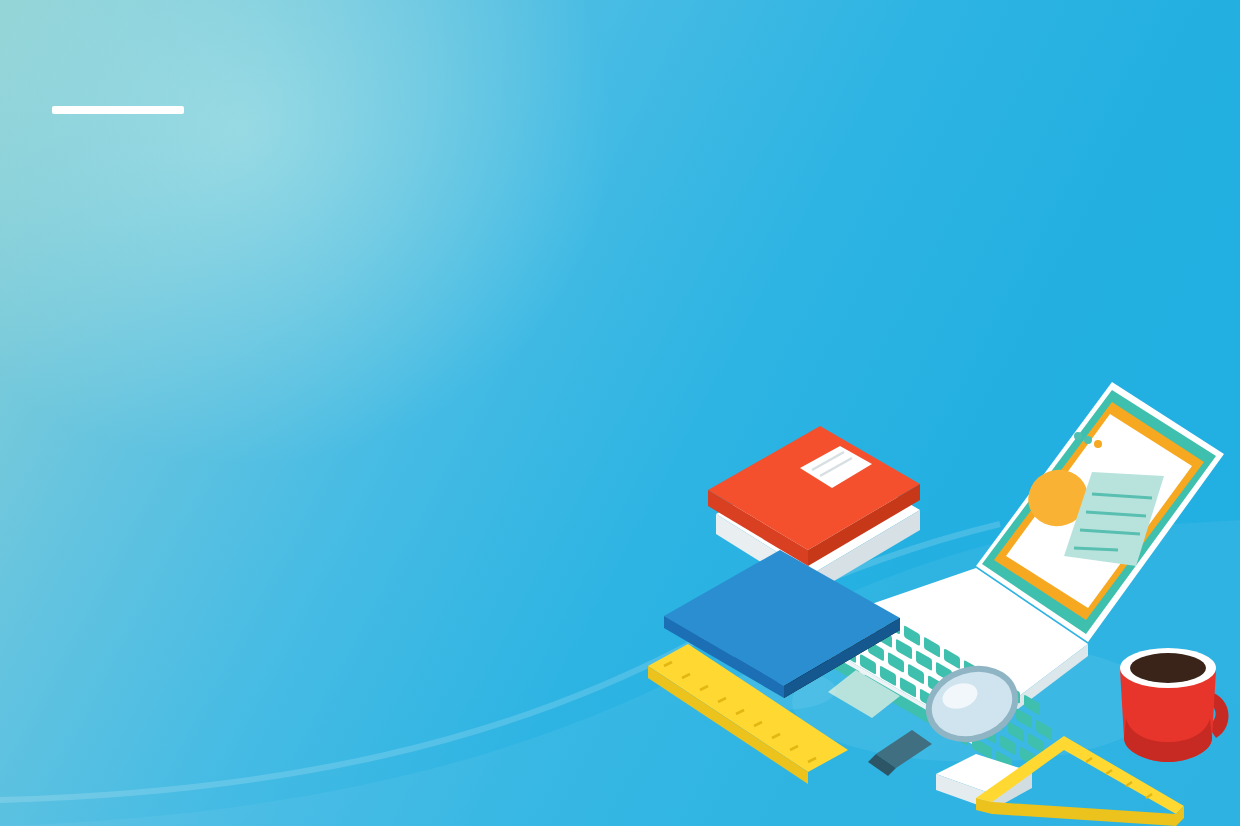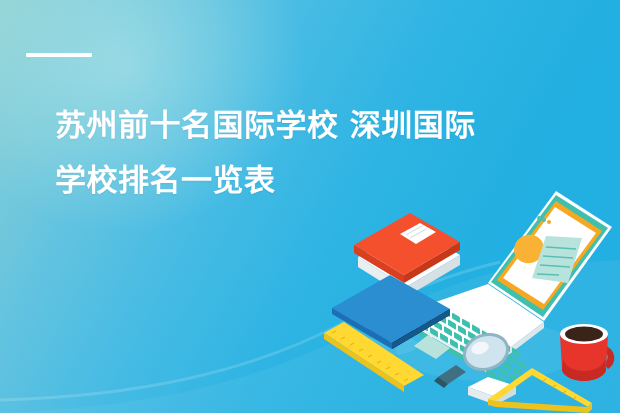--- a/index.html
+++ b/index.html
@@ -91,22 +91,20 @@
 
   <div class="glow-tl"></div>
 
   <svg class="wave" viewBox="0 0 620 163" preserveAspectRatio="none" aria-hidden="true">
     <path d="M 0 150 C 140 146 250 122 345 72 C 400 43 450 24 500 12" fill="none" stroke="rgba(255,255,255,0.16)" stroke-width="3"></path>
     <path d="M 0 163 C 150 158 265 130 360 78 C 415 48 465 28 520 16 L 620 10 L 620 163 Z" fill="rgba(255,255,255,0.055)"></path>
   </svg>
 
   <div class="dash"></div>
 
-  <h1 class="headline">苏州前十名国际学校 深圳国际
-学校排名一览表</h1>
 
   <svg class="illustration" viewBox="0 0 300 230" aria-hidden="true">
 
     <ellipse cx="168" cy="168" rx="92" ry="30" fill="#ffffff" opacity="0.07"></ellipse>
 
     <g>
 
       <path d="M168 100 L236 8 L292 44 L224 138 Z" fill="#ffffff"></path>
       <path d="M171 99 L236 12 L288 45 L223 134 Z" fill="#3fbfae"></path>
 

